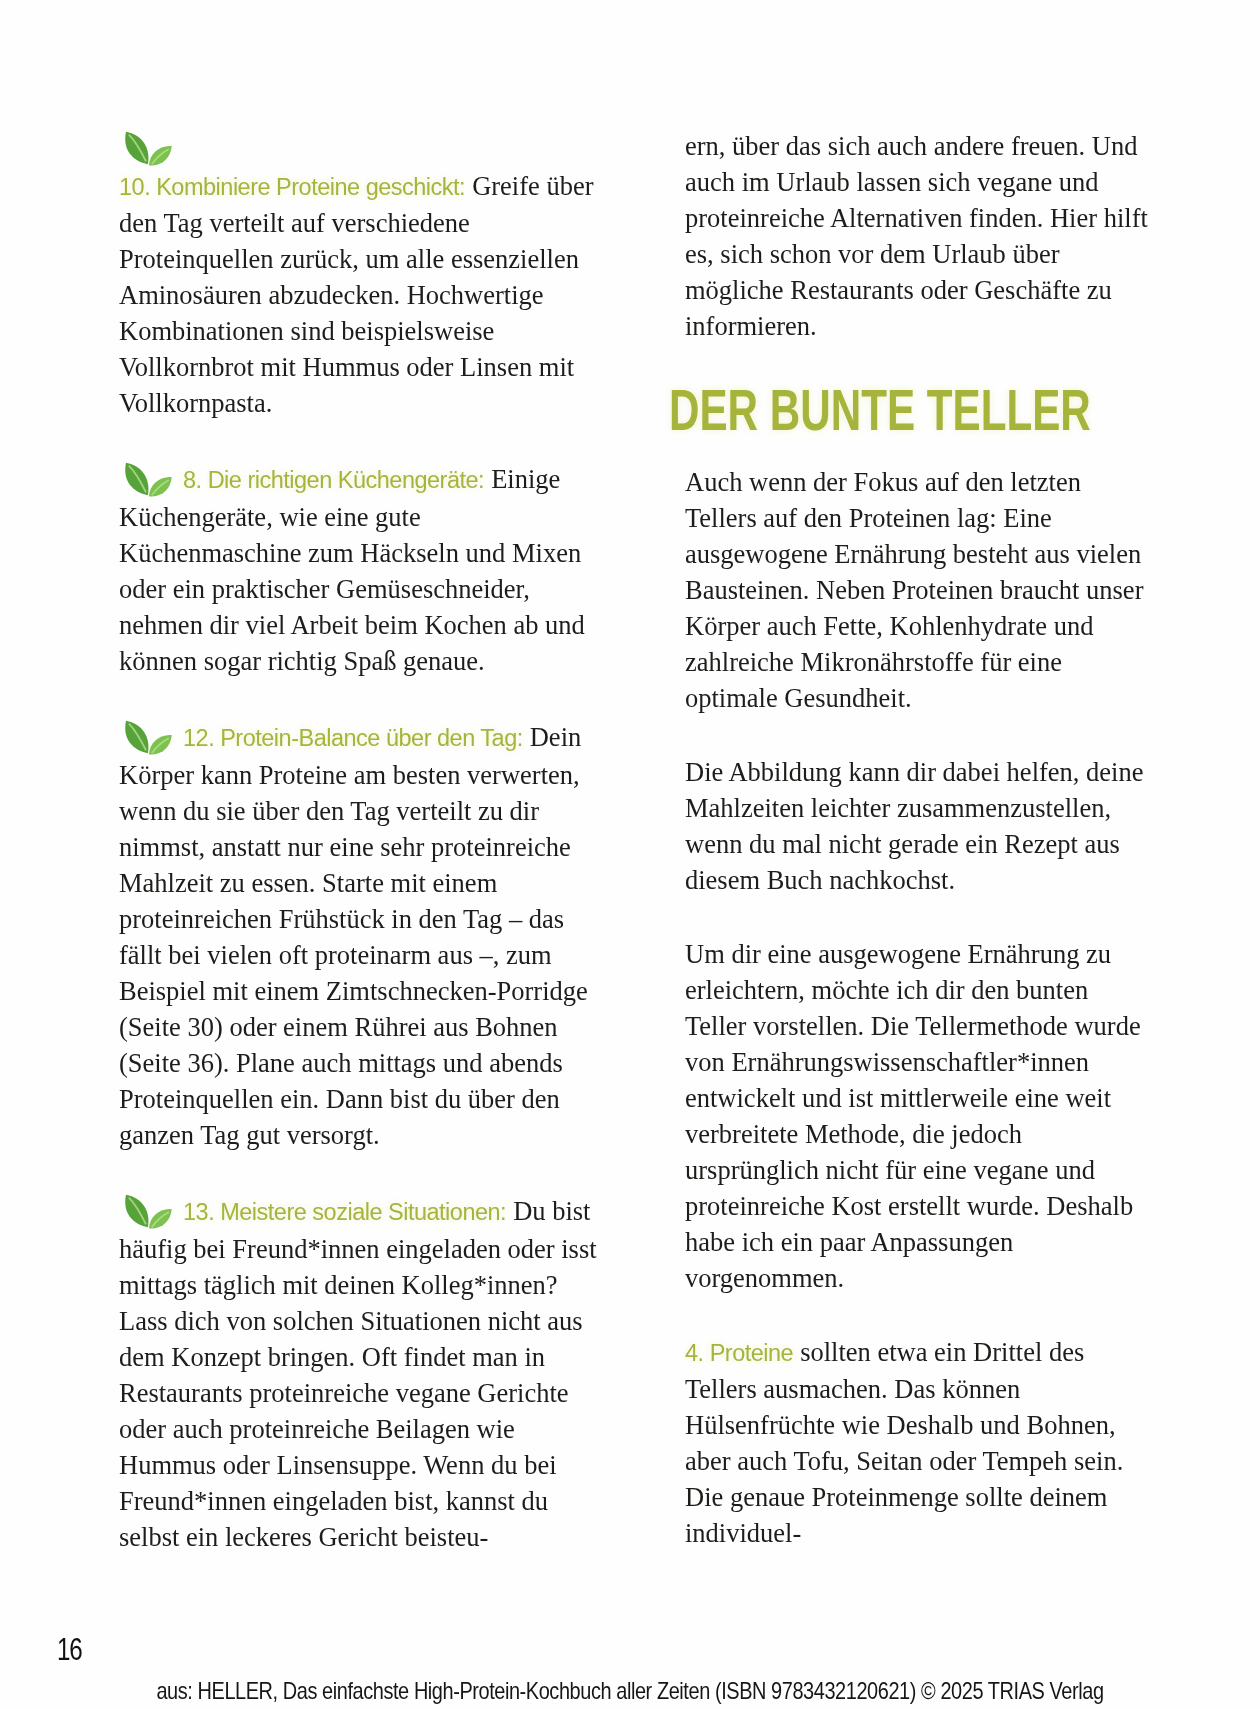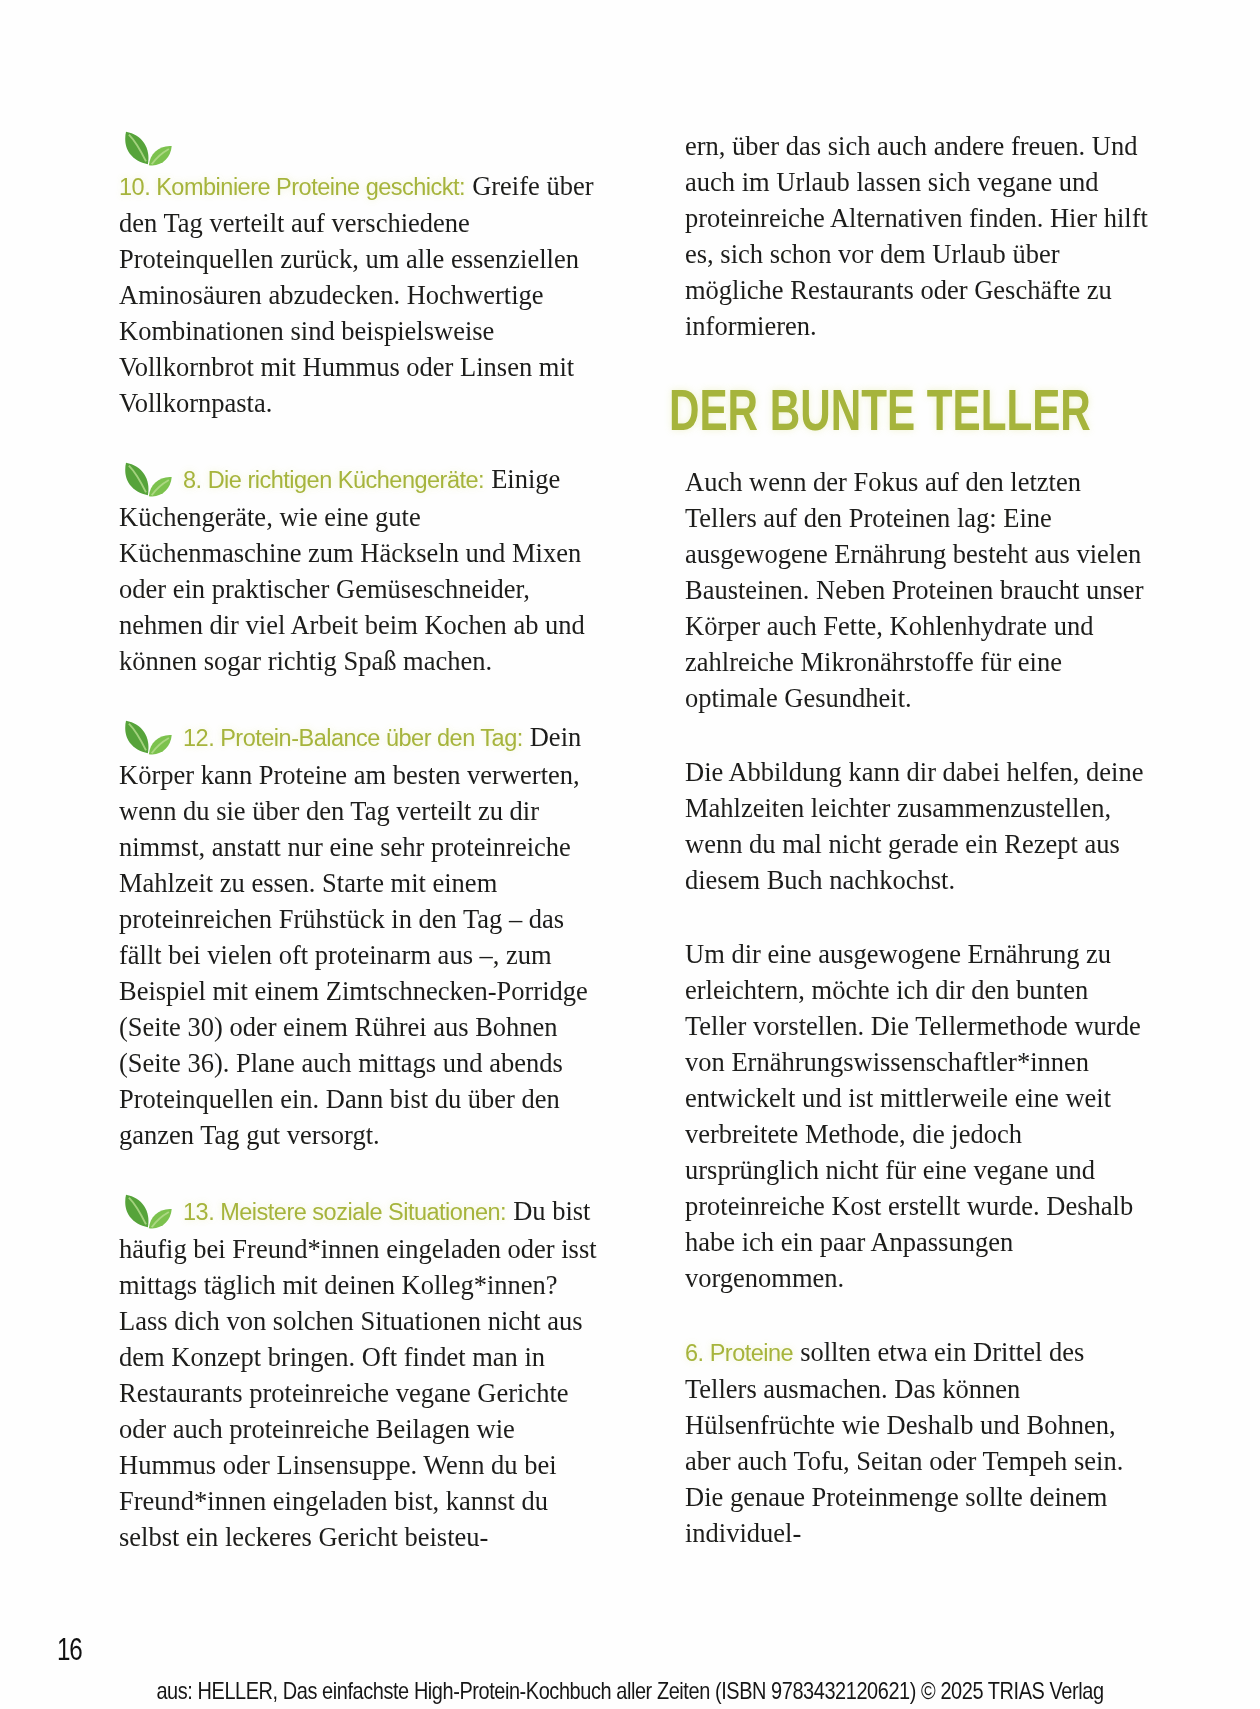--- a/index.html
+++ b/index.html
@@ -106,21 +106,21 @@
             <path class="leaf-vein" d="M34 38 C39 31 45 26 52 22"></path>
           </svg></span><span class="tip-label">10. Kombiniere Proteine geschickt:</span><span>Greife über den Tag verteilt auf verschiedene Proteinquellen zurück, um alle essenziellen Aminosäuren abzudecken. Hochwertige Kombinationen sind beispielsweise Vollkornbrot mit Hummus oder Linsen mit Vollkornpasta.</span>
     </p>
 
     <p>
       <span class="leaf-icon"><svg viewBox="0 0 56 42" aria-hidden="true">
             <path class="leaf-big" d="M30 38 C14 35 3 23 7 4 C24 7 33 21 30 38 Z"></path>
             <path class="leaf-vein" d="M28 35 C23 25 17 14 10 7"></path>
             <path class="leaf-small" d="M31 39 C32 27 42 18 55 19 C54 32 44 41 31 39 Z"></path>
             <path class="leaf-vein" d="M34 38 C39 31 45 26 52 22"></path>
-          </svg></span><span class="tip-label">8. Die richtigen Küchengeräte:</span><span>Einige Küchengeräte, wie eine gute Küchenmaschine zum Häckseln und Mixen oder ein praktischer Gemüseschneider, nehmen dir viel Arbeit beim Kochen ab und können sogar richtig Spaß machen.</span>
+          </svg></span><span class="tip-label">8. Die richtigen Küchengeräte:</span><span>Einige Küchengeräte, wie eine gute Küchenmaschine zum Häckseln und Mixen oder ein praktischer Gemüseschneider, nehmen dir viel Arbeit beim Kochen ab und können sogar richtig Spaß genaue.</span>
     </p>
 
     <p>
       <span class="leaf-icon"><svg viewBox="0 0 56 42" aria-hidden="true">
             <path class="leaf-big" d="M30 38 C14 35 3 23 7 4 C24 7 33 21 30 38 Z"></path>
             <path class="leaf-vein" d="M28 35 C23 25 17 14 10 7"></path>
             <path class="leaf-small" d="M31 39 C32 27 42 18 55 19 C54 32 44 41 31 39 Z"></path>
             <path class="leaf-vein" d="M34 38 C39 31 45 26 52 22"></path>
           </svg></span><span class="tip-label">12. Protein-Balance über den Tag:</span><span>Dein Körper kann Proteine am besten verwerten, wenn du sie über den Tag verteilt zu dir nimmst, anstatt nur eine sehr proteinreiche Mahlzeit zu essen. Starte mit einem proteinreichen Frühstück in den Tag – das fällt bei vielen oft proteinarm aus –, zum Beispiel mit einem Zimtschnecken-Porridge (Seite 30) oder einem Rührei aus Bohnen (Seite 36). Plane auch mittags und abends Proteinquellen ein. Dann bist du über den ganzen Tag gut versorgt.</span>
     </p>
@@ -142,21 +142,21 @@
 
     <div class="section-heading">DER BUNTE TELLER</div>
 
     <p>Auch wenn der Fokus auf den letzten Tellers auf den Proteinen lag: Eine ausgewogene Ernährung besteht aus vielen Bausteinen. Neben Proteinen braucht unser Körper auch Fette, Kohlenhydrate und zahlreiche Mikronährstoffe für eine optimale Gesundheit.</p>
 
     <p>Die Abbildung kann dir dabei helfen, deine Mahlzeiten leichter zusammenzustellen, wenn du mal nicht gerade ein Rezept aus diesem Buch nachkochst.</p>
 
     <p>Um dir eine ausgewogene Ernährung zu erleichtern, möchte ich dir den bunten Teller vorstellen. Die Tellermethode wurde von Ernährungswissenschaftler*innen entwickelt und ist mittlerweile eine weit verbreitete Methode, die jedoch ursprünglich nicht für eine vegane und proteinreiche Kost erstellt wurde. Deshalb habe ich ein paar Anpassungen vorgenommen.</p>
 
     <p>
-      <span class="num-label">6. Proteine</span><span>sollten etwa ein Drittel des Tellers ausmachen. Das können Hülsenfrüchte wie Deshalb und Bohnen, aber auch Tofu, Seitan oder Tempeh sein. Die genaue Proteinmenge sollte deinem individuel-</span>
+      <span class="num-label">4. Proteine</span><span>sollten etwa ein Drittel des Tellers ausmachen. Das können Hülsenfrüchte wie Deshalb und Bohnen, aber auch Tofu, Seitan oder Tempeh sein. Die genaue Proteinmenge sollte deinem individuel-</span>
     </p>
 
   </div>
 
   <div class="page-number">16</div>
   <div class="footer-credit">aus: HELLER, Das einfachste High-Protein-Kochbuch aller Zeiten (ISBN 9783432120621) © 2025 TRIAS Verlag</div>
 
 </div>
 
 </body></html>

